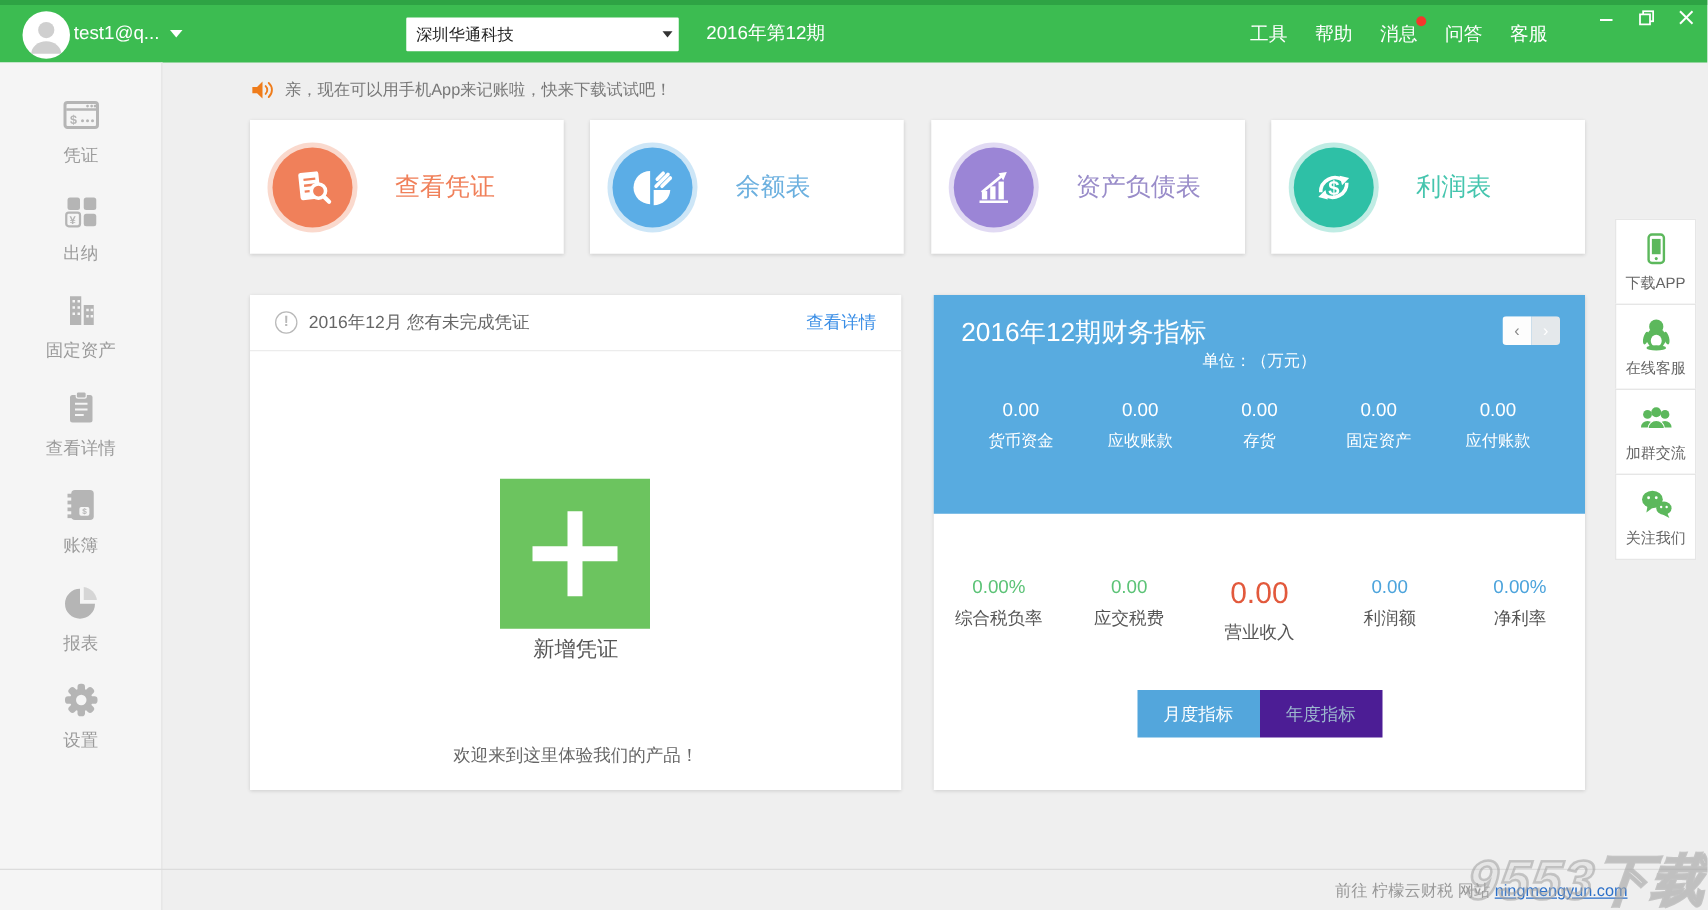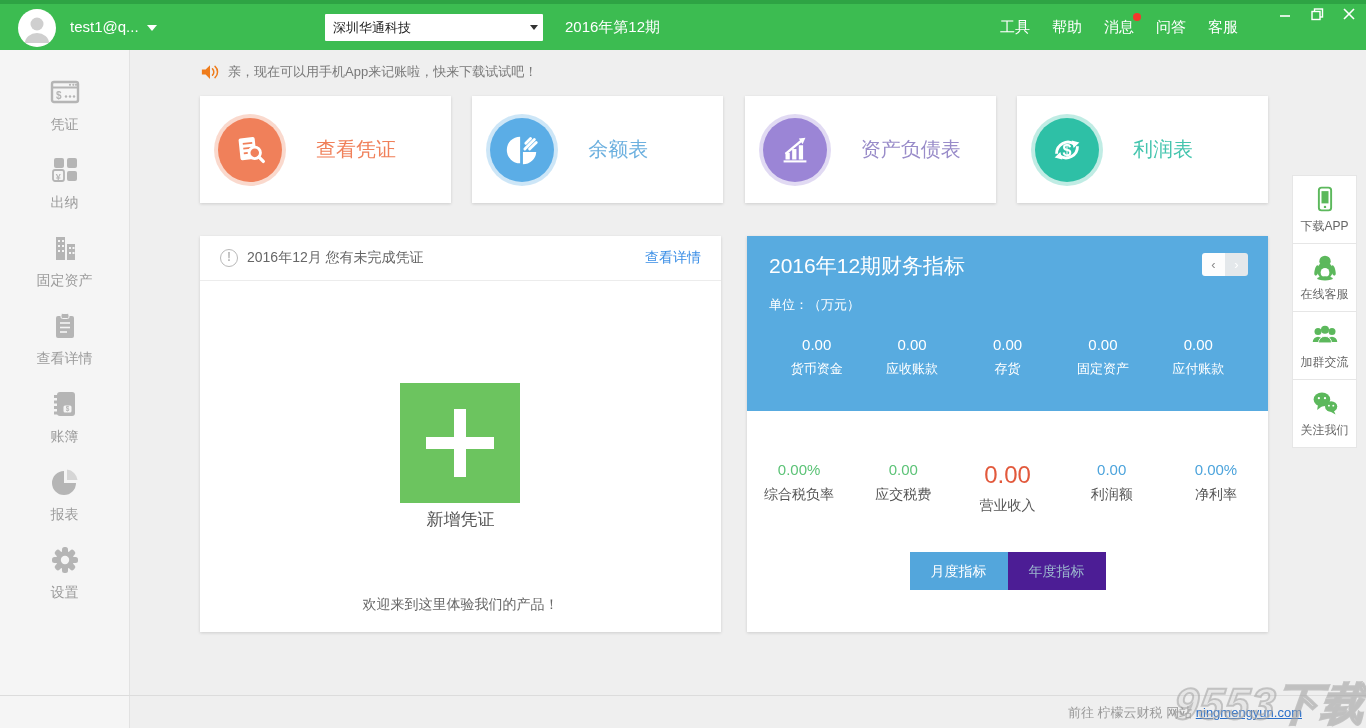--- a/index.html
+++ b/index.html
@@ -5,21 +5,21 @@
   * { margin:0; padding:0; box-sizing:border-box; }
   html,body { width:1366px; height:728px; overflow:hidden; }
   body { font-family:"Liberation Sans","DejaVu Sans",sans-serif; background:#efefef; position:relative; }
   .screen { position:absolute; inset:0; width:1366px; height:728px; }
 
   
   .topbar { position:absolute; left:0; top:0; width:1366px; height:50px; background:#3cbc51; border-top:4px solid #2ea344; }
   .win-controls { position:absolute; top:-1px; right:8px; display:flex; gap:14px; align-items:center; height:22px; }
   .win-btn { width:18px; height:16px; display:flex; align-items:center; justify-content:center; color:#fff; cursor:pointer; }
   .avatar { position:absolute; left:18px; top:5px; width:38px; height:38px; border-radius:50%; background:#fff; overflow:hidden; }
-  .username { position:absolute; left:70px; top:0; height:46px; line-height:46px; color:#fff; font-size:15px; }
+  .username { position:absolute; left:59px; top:0; height:46px; line-height:46px; color:#fff; font-size:15px; }
   .user-caret { display:inline-block; margin-left:8px; width:0; height:0; border-left:5px solid transparent; border-right:5px solid transparent; border-top:6px solid #fff; vertical-align:middle; }
   .company-select { position:absolute; left:325px; top:10px; width:218px; height:27px; background:#fff; border-radius:1px; font-size:13px; color:#222; line-height:27px; padding-left:8px; cursor:pointer; }
   .select-arrow { position:absolute; right:5px; top:11px; width:0; height:0; border-left:4px solid transparent; border-right:4px solid transparent; border-top:5px solid #333; }
   .period { position:absolute; left:526px; top:0; height:44px; line-height:46px; color:#fff; font-size:15px;margin-left:39px; }
   .top-menu { position:absolute; right:128px; top:0; height:46px; display:flex; align-items:center; gap:22px; }
   .top-menu-item { color:#fff; font-size:15px; position:relative; cursor:pointer; }
   .badge-dot { position:absolute; right:-7px; top:-5px; width:8px; height:8px; border-radius:50%; background:#f5372c; }
 
   
   .sidebar { position:absolute; left:0; top:50px; width:130px; height:678px; background:#f5f5f5; border-right:1px solid #e2e2e2; padding-top:16px; }
@@ -60,21 +60,21 @@
   .welcome { position:absolute; left:0; top:360px; width:521px; text-align:center; font-size:14px; color:#666; }
 
   
   .indicator-panel { position:absolute; left:747px; top:236px; width:521px; height:396px; background:#fff; box-shadow:0 1px 3px rgba(0,0,0,.14); }
   .ip-blue { height:175px; background:#58abe0; padding:16px 22px 0 22px; position:relative; }
   .ip-title { font-size:21px; color:#fff; }
   .pager { position:absolute; right:20px; top:17px; display:flex; border-radius:3px; overflow:hidden; }
   .pager-btn { width:23px; height:23px; display:flex; align-items:center; justify-content:center; font-size:13px; cursor:pointer; }
   .pager-prev { background:#fdfdfd; color:#8a8a8a; }
   .pager-next { background:#e4e8eb; color:#fff; }
-  .ip-unit { text-align:left; font-size:13px; color:#fff; margin-top:16px; }
+  .ip-unit { text-align:center; font-size:13px; color:#fff; }
   .stat-row { display:flex; margin-top:22px; }
   .stat-col { flex:1; text-align:center; }
   .stat-val { font-size:15px; color:#fff; }
   .stat-lab { font-size:13px; color:#fff; margin-top:7px; }
   .stat-row2 { display:flex; margin-top:50px; align-items:flex-start; }
   .s2-val { font-size:15px; }
   .s2-val.big { font-size:24px; }
   .s2-lab { font-size:14px; color:#555; margin-top:8px; }
   .v-green { color:#5cc377; }
   .v-orange { color:#e2593c; }

